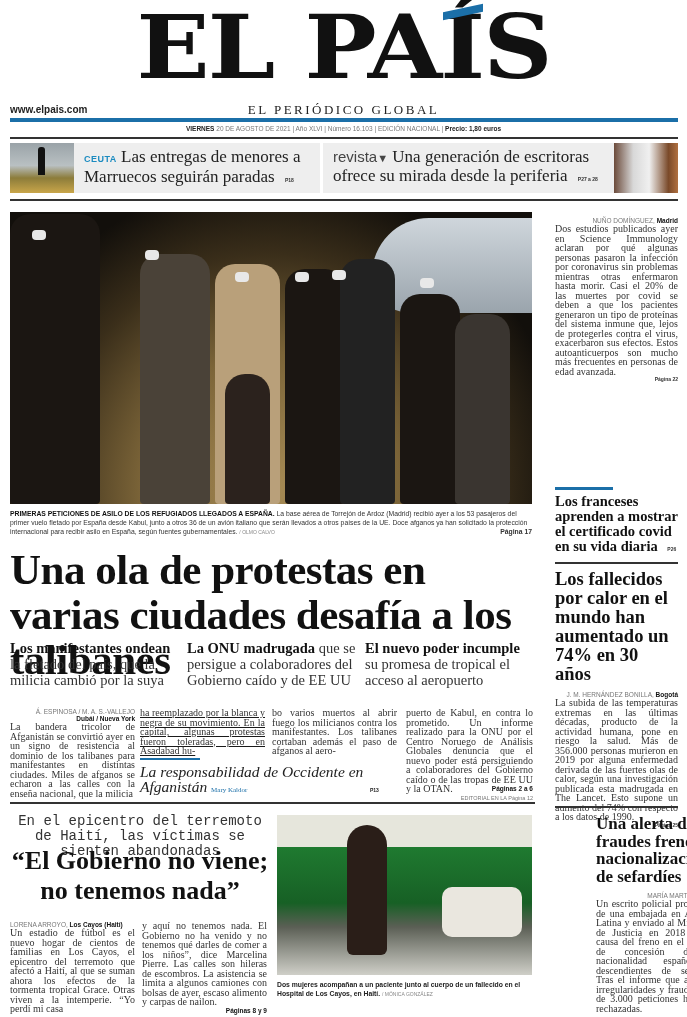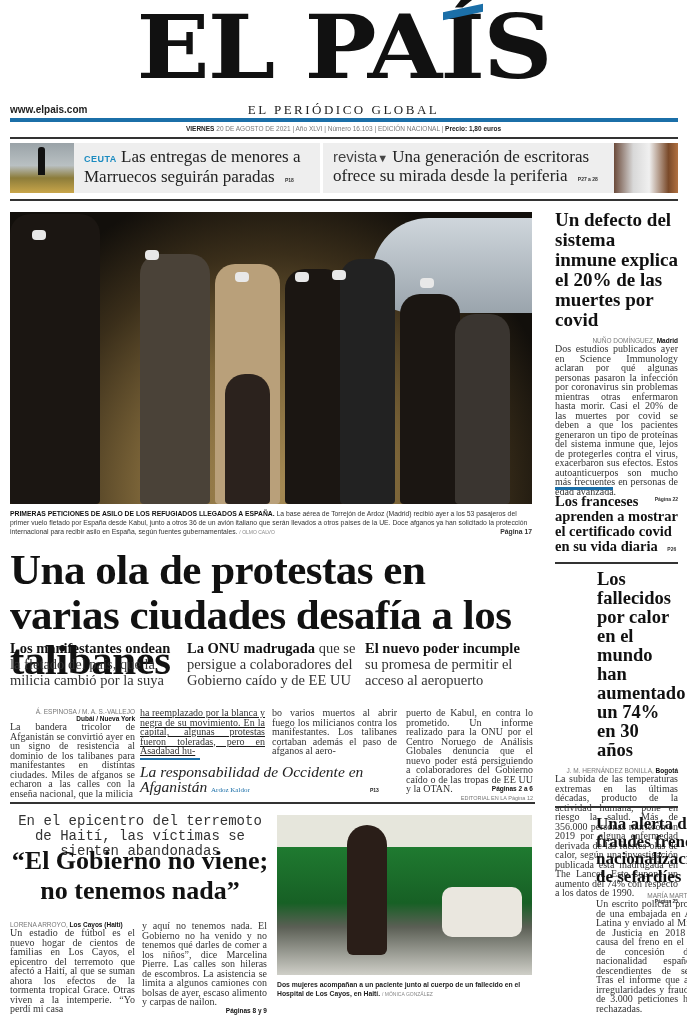--- a/index.html
+++ b/index.html
@@ -130,64 +130,63 @@
 <div class="abs caption">
   <b>PRIMERAS PETICIONES DE ASILO DE LOS REFUGIADOS LLEGADOS A ESPAÑA.</b>
   <span>La base aérea de Torrejón de Ardoz (Madrid) recibió ayer a los 53 pasajeros del primer vuelo fletado por España desde Kabul, junto a otros 36 de un avión italiano que serán llevados a otros países de la UE. Doce afganos ya han solicitado la protección internacional para recibir asilo en España, según fuentes gubernamentales.</span>
   <span class="credit">/ OLMO CALVO</span>
   <span class="pg">Página 17</span>
 </div>
 
 <div class="abs headline">Una ola de protestas en varias ciudades desafía a los talibanes</div>
 <div class="abs subhead sub1"><b>Los manifestantes ondean</b> <span>la fletado del país, que la milicia cambió por la suya</span></div>
 <div class="abs subhead sub2"><b>La ONU madrugada</b> <span>que se persigue a colaboradores del Gobierno caído y de EE UU</span></div>
-<div class="abs subhead sub3"><b>El nuevo poder incumple</b> <span>su promesa de permitir el acceso al aeropuerto</span></div>
+<div class="abs subhead sub3"><b>El nuevo poder incumple</b> <span>su promesa de tropical el acceso al aeropuerto</span></div>
 
 <div class="col" style="left:10px;top:708px;width:125px;">
   <div class="byline">Á. ESPINOSA / M. A. S.-VALLEJO</div>
   <div class="byline"><b>Dubái / Nueva York</b></div>
   <div class="body-text">La bandera tricolor de Afganistán se convirtió ayer en un signo de resistencia al dominio de los talibanes para manifestantes en distintas ciudades. Miles de afganos se echaron a las calles con la enseña nacional, que la milicia</div>
 </div>
 <div class="col" style="left:140px;top:708px;width:125px;text-decoration:underline;">
   <div class="body-text">ha reemplazado por la blanca y negra de su movimiento. En la capital, algunas protestas fueron toleradas, pero en Asadabad hu-</div>
 </div>
 <div class="col" style="left:272px;top:708px;width:125px;">
   <div class="body-text">bo varios muertos al abrir fuego los milicianos contra los manifestantes. Los talibanes cortaban además el paso de afganos al aero-</div>
 </div>
 <div class="col" style="left:406px;top:708px;width:127px;">
   <div class="body-text">puerto de Kabul, en contra lo prometido. Un informe realizado para la ONU por el Centro Noruego de Análisis Globales denuncia que el nuevo poder está persiguiendo a colaboradores del Gobierno caído o de las tropas de EE UU y la OTAN.</div>
   <div class="byline" style="margin-top:-9px;"><b>Páginas 2 a 6</b></div>
   <div class="byline" style="margin-top:3px;font-size:5.5px;">EDITORIAL EN LA Página 12</div>
 </div>
 <div class="abs opinion-rule"></div>
 <div class="abs opinion">
   <span>La responsabilidad de Occidente en Afganistán</span>
-  <span class="author">Ardoz Kaldor</span>
+  <span class="author">Mary Kaldor</span>
 </div>
 <div class="abs p13">P13</div>
 <div class="abs dark-rule" style="top:802px;width:525px;"></div>
 
 <div class="abs rc" style="top:210px;">
-  <div class="rc-head" style="font-size:19px;line-height:20px;">Un defecto del sistema inmune explica el 20% de las muertes por covid</div>
   <div class="byline" style="margin-top:7px;"><span>NUÑO DOMÍNGUEZ,</span> <b>Madrid</b></div>
   <div class="body-text">Dos estudios publicados ayer en Science Immunology aclaran por qué algunas personas pasaron la infección por coronavirus sin problemas mientras otras enfermaron hasta morir. Casi el 20% de las muertes por covid se deben a que los pacientes generaron un tipo de proteínas del sistema inmune que, lejos de protegerles contra el virus, exacerbaron sus efectos. Estos autoanticuerpos son mucho más frecuentes en personas de edad avanzada.</div>
   <div>
       <span class="pg-small">Página 22</span>
     </div>
 </div>
 <div class="abs rc-blue" style="top:487px;"></div>
 <div class="abs rc" style="top:494px;">
   <div class="rc-head" style="font-size:14.5px;line-height:15px;">
     <span>Los franceses aprenden a mostrar el certificado covid en su vida diaria</span>
     <span class="pg-small" style="float:none;margin-left:6px;">P26</span>
   </div>
 </div>
 <div class="abs rc-rule" style="top:562px;"></div>
 <div class="abs rc" style="top:570px;">
-  <div class="rc-head" style="font-size:18.5px;line-height:19px;margin-left:42px;">Los fallecidos por calor en el mundo han aumentado un 74% en 30 años</div>
+  <div class="rc-head" style="font-size:18.5px;line-height:19px;">Los fallecidos por calor en el mundo han aumentado un 74% en 30 años</div>
   <div class="byline" style="margin-top:7px;"><span>J. M. HERNÁNDEZ BONILLA,</span> <b>Bogotá</b></div>
   <div class="body-text">La subida de las temperaturas extremas en las últimas décadas, producto de la actividad humana, pone en riesgo la salud. Más de 356.000 personas murieron en 2019 por alguna enfermedad derivada de las fuertes olas de calor, según una investigación publicada esta madrugada en The Lancet. Esto supone un aumento del 74% con respecto a los datos de 1990.</div>
   <div>
       <span class="pg-small">Página 25</span>
     </div>
 </div>
 <div class="abs rc-rule" style="top:806px;"></div>
 <div class="abs rc" style="top:815px;margin-left:41px;">
   <div class="rc-head" style="font-size:17px;line-height:17.5px;">Una alerta de fraudes frenó la nacionalización de sefardíes</div>
   <div class="byline" style="margin-top:7px;"><span>MARÍA MARTÍN,</span> <b>Madrid</b></div>

